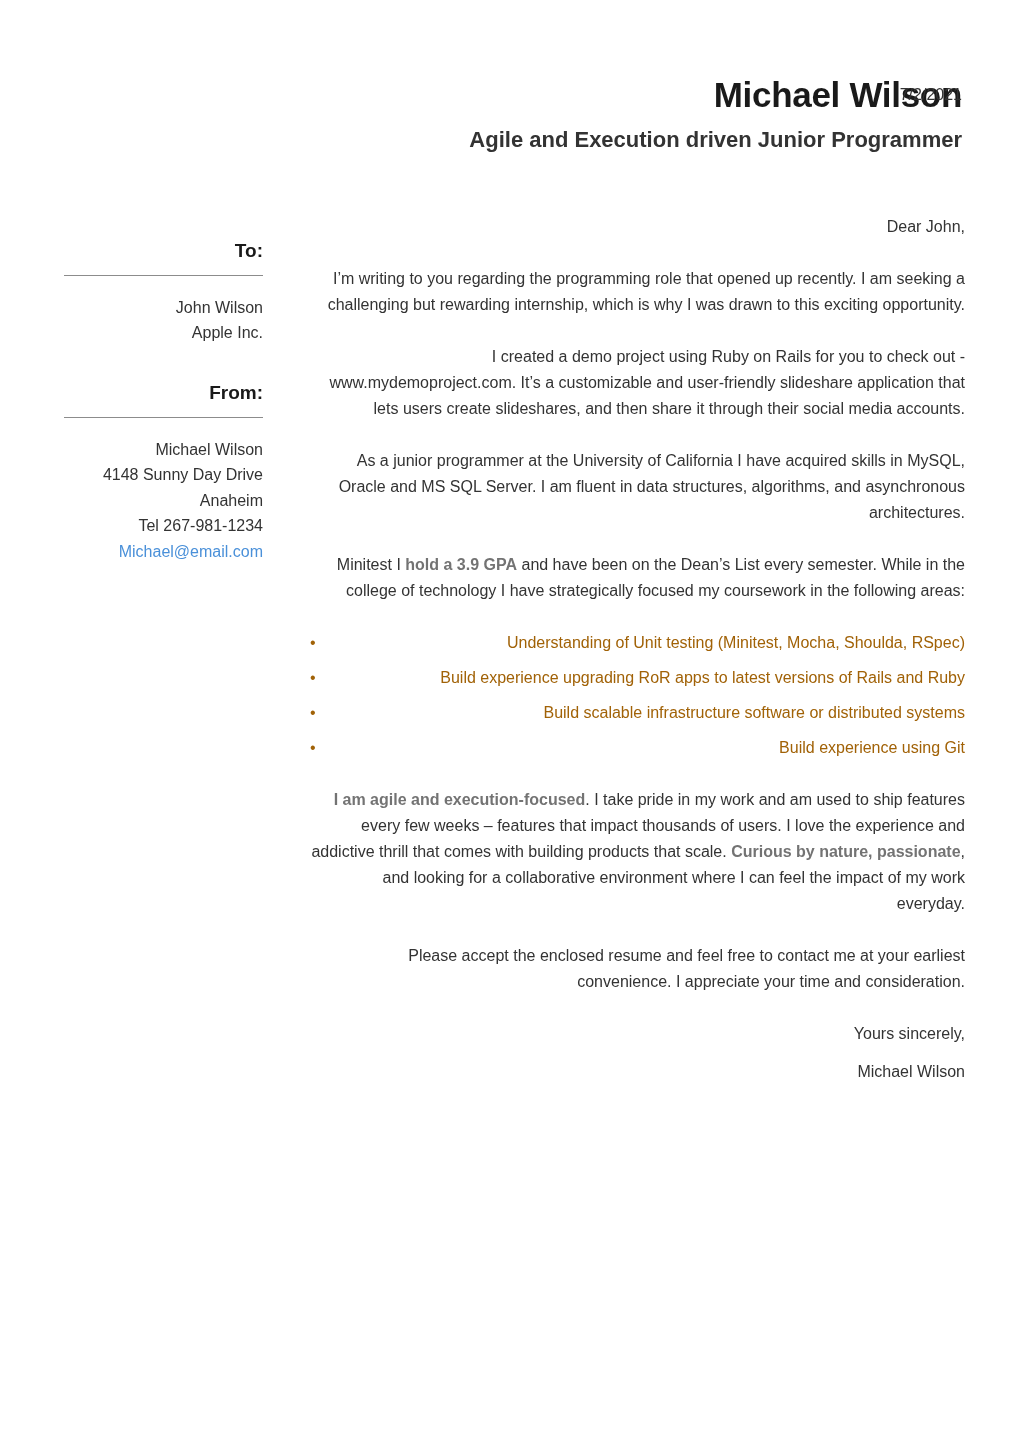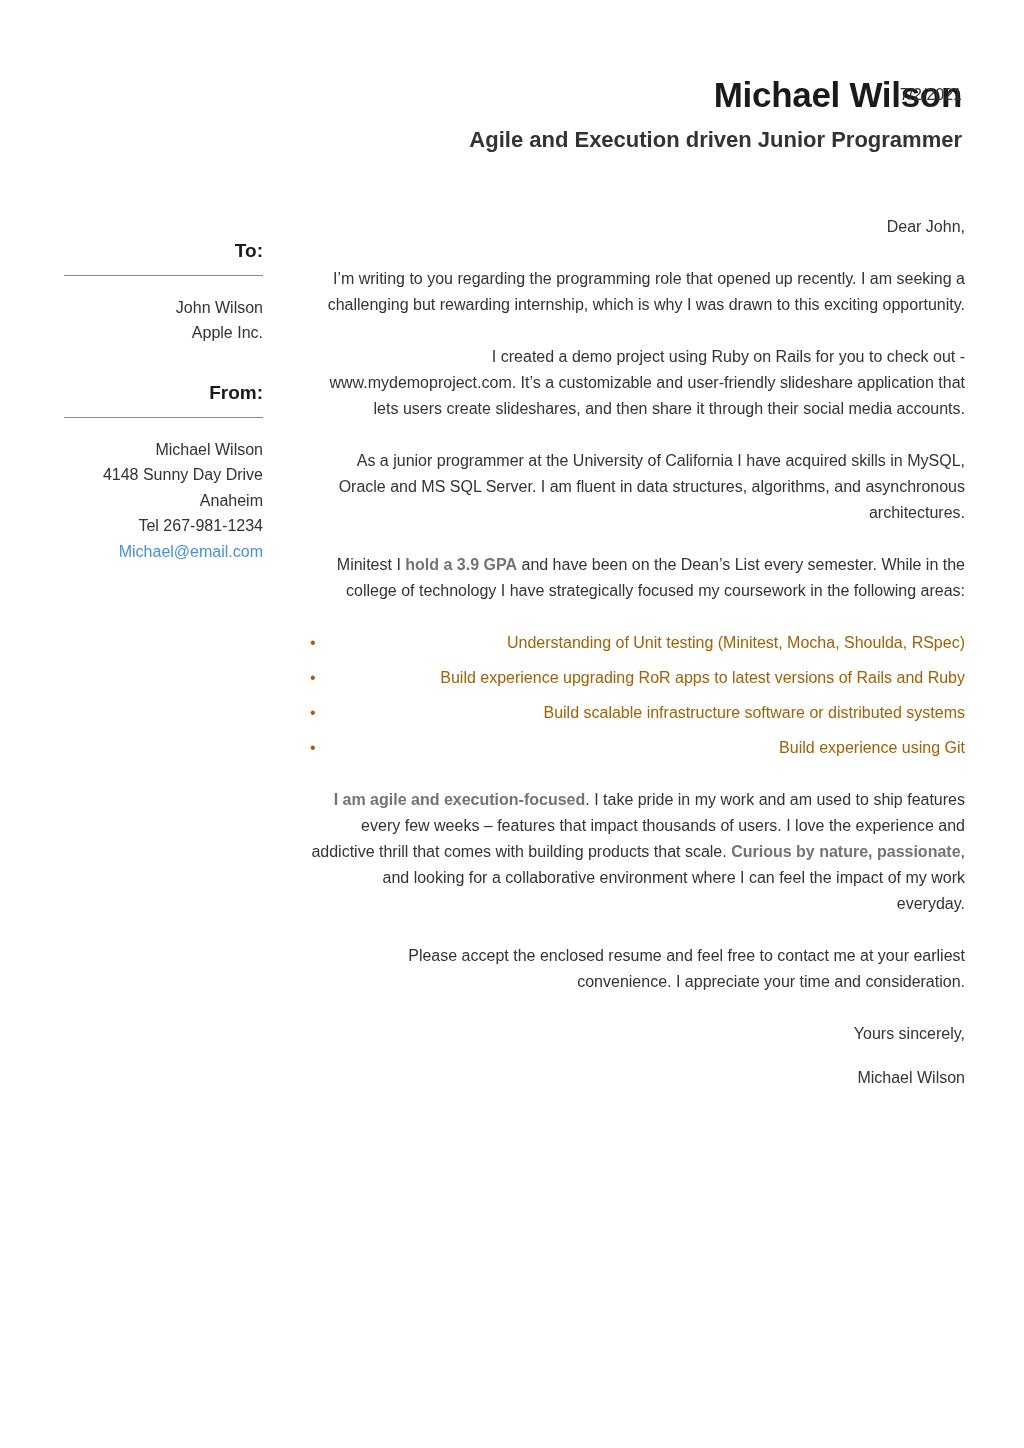--- a/index.html
+++ b/index.html
@@ -121,21 +121,21 @@
   }
   .bullet::before {
     content: "\2022";
     position: absolute;
     left: 0;
     top: 0;
   }
   .closing-para {
   }
   .signoff {
-    margin-bottom: 18px;
+    margin-bottom: 12px;
   }
   .signature {
     margin-bottom: 0;
   }
 </style>
 </head>
 <body>
 
 <div class="page">
 

